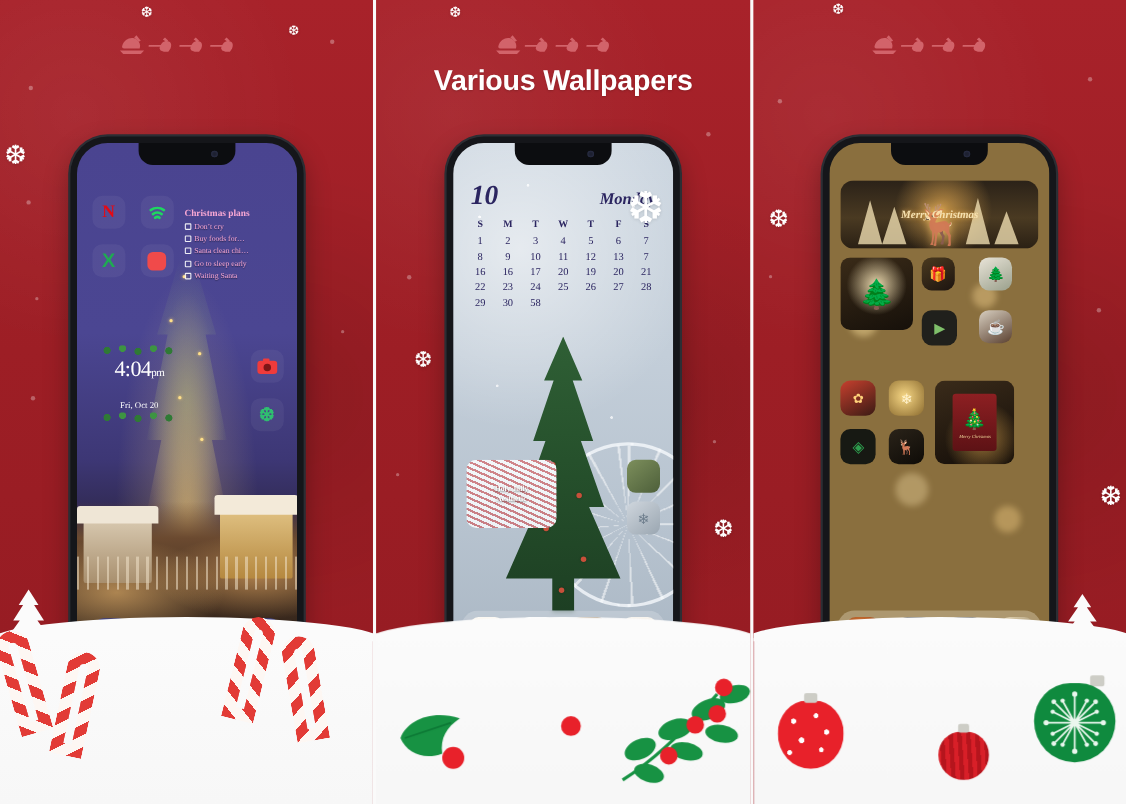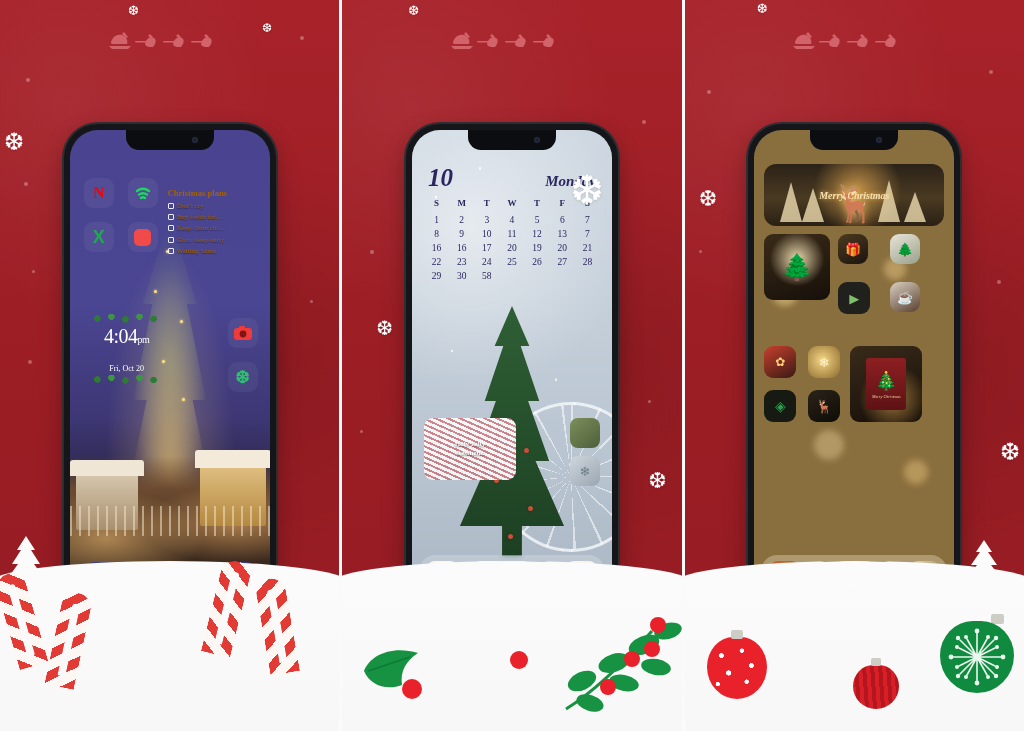--- a/index.html
+++ b/index.html
@@ -122,21 +122,21 @@
     background: repeating-linear-gradient(90deg, rgba(240,225,200,.55) 0 2px, transparent 2px 9px);
   }
   .appicon1 {
     position: absolute; width: 30px; height: 30px; border-radius: 9px;
     display: flex; align-items: center; justify-content: center;
     background: rgba(255,255,255,.05);
   }
   .ico-text { font-weight: bold; line-height: 1; }
   .checklist {
     position: absolute; left: 98px; top: 58px; width: 90px;
-    color: #a16207; font-family: "Liberation Serif", serif;
+    color: #f9a8d4; font-family: "Liberation Serif", serif;
   }
   .checklist .cl-title { font-size: 8.5px; font-weight: bold; margin-bottom: 4px; }
   .checklist .cl-row {
     display: flex; align-items: center; gap: 3px; font-size: 7px; margin-bottom: 3.2px;
     text-shadow: 0 1px 1px rgba(0,0,0,.5);
   }
   .checkbox {
     width: 6px; height: 6px; border: 1px solid rgba(255,255,255,.9);
     border-radius: 1px; flex: none;
   }
@@ -210,21 +210,21 @@
   .calgrid .dy.on {
     color: #2b2560;
   }
   .calgrid .dy.on::before {
     content:""; position: absolute; left: 50%; top: 50%;
     transform: translate(-50%,-50%);
     width: 15px; height: 15px; border-radius: 50%;
     background: rgba(140,125,200,.55); z-index: -1;
   }
   .jollyw {
-    position: absolute; left: 12px; top: 288px; width: 92px; height: 62px;
+    position: absolute; left: 12px; top: 288px; width: 82px; height: 62px;
     border-radius: 9px; overflow: hidden;
     background:
       repeating-linear-gradient(24deg, rgba(210,60,60,.55) 0 2px, rgba(255,255,255,.75) 2px 5px),
       linear-gradient(180deg,#cfe0ea,#bcd0dd);
     display: flex; align-items: center; justify-content: center;
   }
   .jollyw span {
     font-family: "Liberation Serif", serif; font-size: 7px; font-weight: bold;
     color: #fff; text-align: center; line-height: 1.25;
     text-shadow: 0 1px 2px rgba(0,0,0,.55);
@@ -409,21 +409,21 @@
             <div class="cl-row">
               <span class="checkbox"></span>
               <span>Don’t cry</span>
             </div>
             <div class="cl-row">
               <span class="checkbox"></span>
               <span>Buy foods for…</span>
             </div>
             <div class="cl-row">
               <span class="checkbox"></span>
-              <span>Keep clean chi…</span>
+              <span>Santa clean chi…</span>
             </div>
             <div class="cl-row">
               <span class="checkbox"></span>
               <span>Go to sleep early</span>
             </div>
             <div class="cl-row">
               <span class="checkbox"></span>
               <span>Waiting Santa</span>
             </div>
           </div>
@@ -475,20 +475,21 @@
             <path d="M19 6l4 5-2 1-4-4z"></path>
             <path d="M40 18c1-6 6-8 9-6 2 1 2 4 1 6l-2 3h-4l-3-1zM45 8l3 3-2 1-3-2z"></path>
             <path d="M68 18c1-6 6-8 9-6 2 1 2 4 1 6l-2 3h-4l-3-1zM73 8l3 3-2 1-3-2z"></path>
             <path d="M96 18c1-6 6-8 9-6 2 1 2 4 1 6l-2 3h-4l-3-1zM101 8l3 3-2 1-3-2z"></path>
             <rect x="30" y="15" width="12" height="1.6" rx=".8"></rect>
             <rect x="58" y="15" width="12" height="1.6" rx=".8"></rect>
             <rect x="86" y="15" width="12" height="1.6" rx=".8"></rect>
           </g>
         </svg>
       </div>
+      <div class="headline">Various Wallpapers</div>
 
       <div class="phone">
         <div class="viewport">
           <div class="wp2"></div>
           <div class="ferris"></div>
           <div class="bigtree2"></div>
           <div class="orn" style="left:88px;top:290px;"></div>
           <div class="orn" style="left:112px;top:318px;"></div>
           <div class="orn" style="left:82px;top:348px;"></div>
           <div class="orn" style="left:116px;top:376px;"></div>

